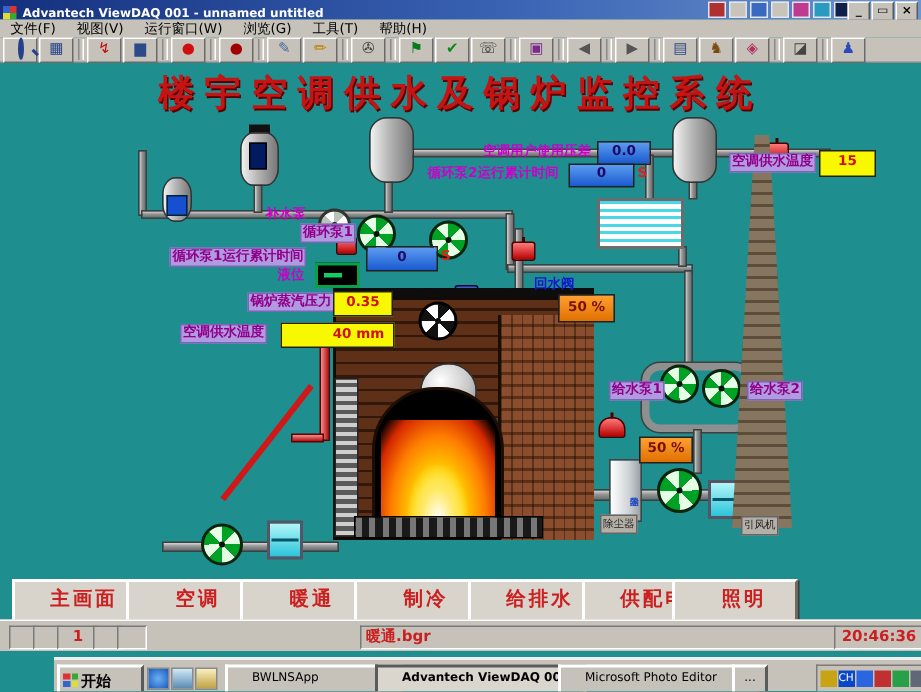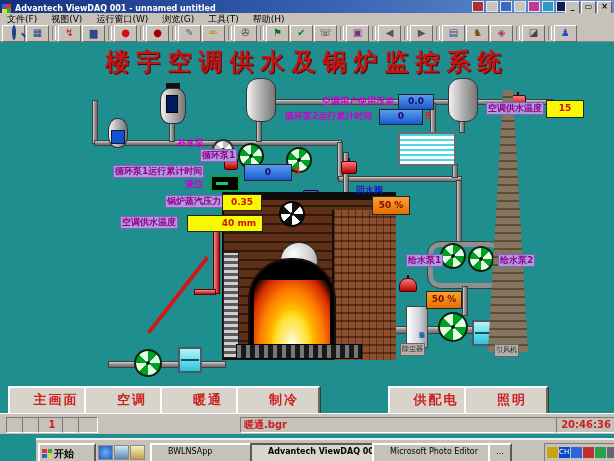--- a/index.html
+++ b/index.html
@@ -279,22 +279,23 @@
   <div class="lbl bgp" style="left:498px;top:254px;">给水泵2</div>
   <div class="vbox o" style="left:426px;top:291px;width:34px;height:16px;line-height:15px;">50 %</div>
 
   <div class="lbl gray" style="left:400px;top:343px;">除尘器</div>
   <div class="lbl gray" style="left:494px;top:344px;">引风机</div>
 
   <div class="navbtn" style="left:8px;">主画面</div>
   <div class="navbtn" style="left:84px;">空调</div>
   <div class="navbtn" style="left:160px;">暖通</div>
   <div class="navbtn" style="left:236px;">制冷</div>
+  <div class="navbtn" style="left:312px;">给排水</div>
   <div class="navbtn" style="left:388px;">供配电</div>
-  <div class="navbtn" style="left:464px;">照明</div>
+  <div class="navbtn" style="left:448px;">照明</div>
 
   <div class="abs statusbar">
     <span class="scell" style="left:6px;width:12px;"></span>
     <span class="scell" style="left:22px;width:12px;"></span>
     <span class="scell" style="left:38px;width:20px;text-align:center;">1</span>
     <span class="scell" style="left:62px;width:12px;"></span>
     <span class="scell" style="left:78px;width:12px;"></span>
     <span class="scell" style="left:240px;width:312px;">暖通.bgr</span>
     <span class="scell" style="left:556px;width:52px;text-align:center;">20:46:36</span>
   </div>

